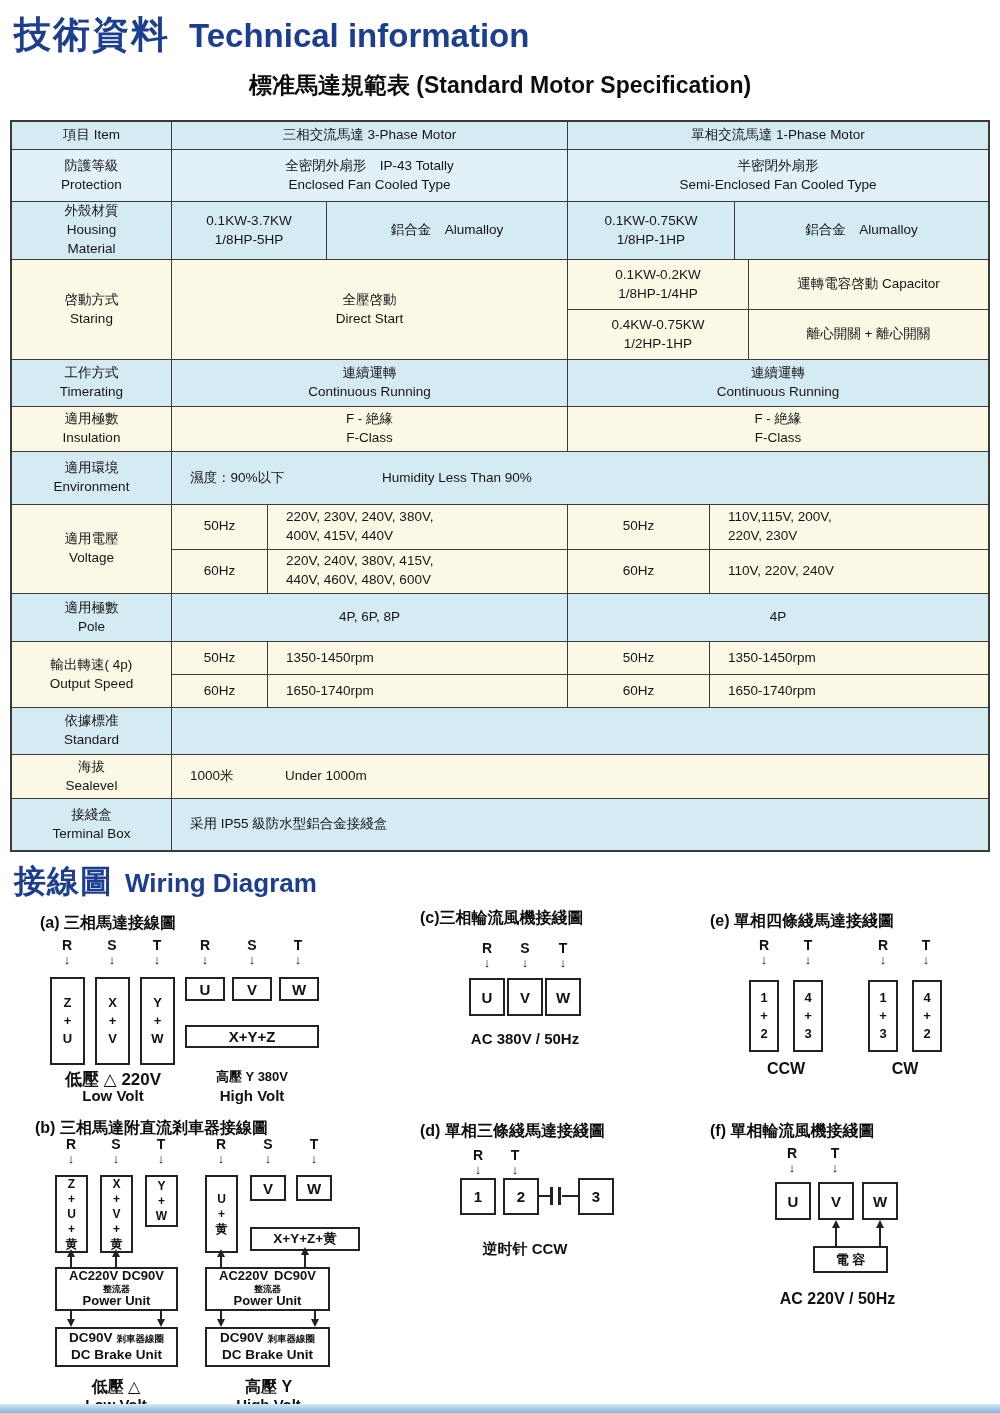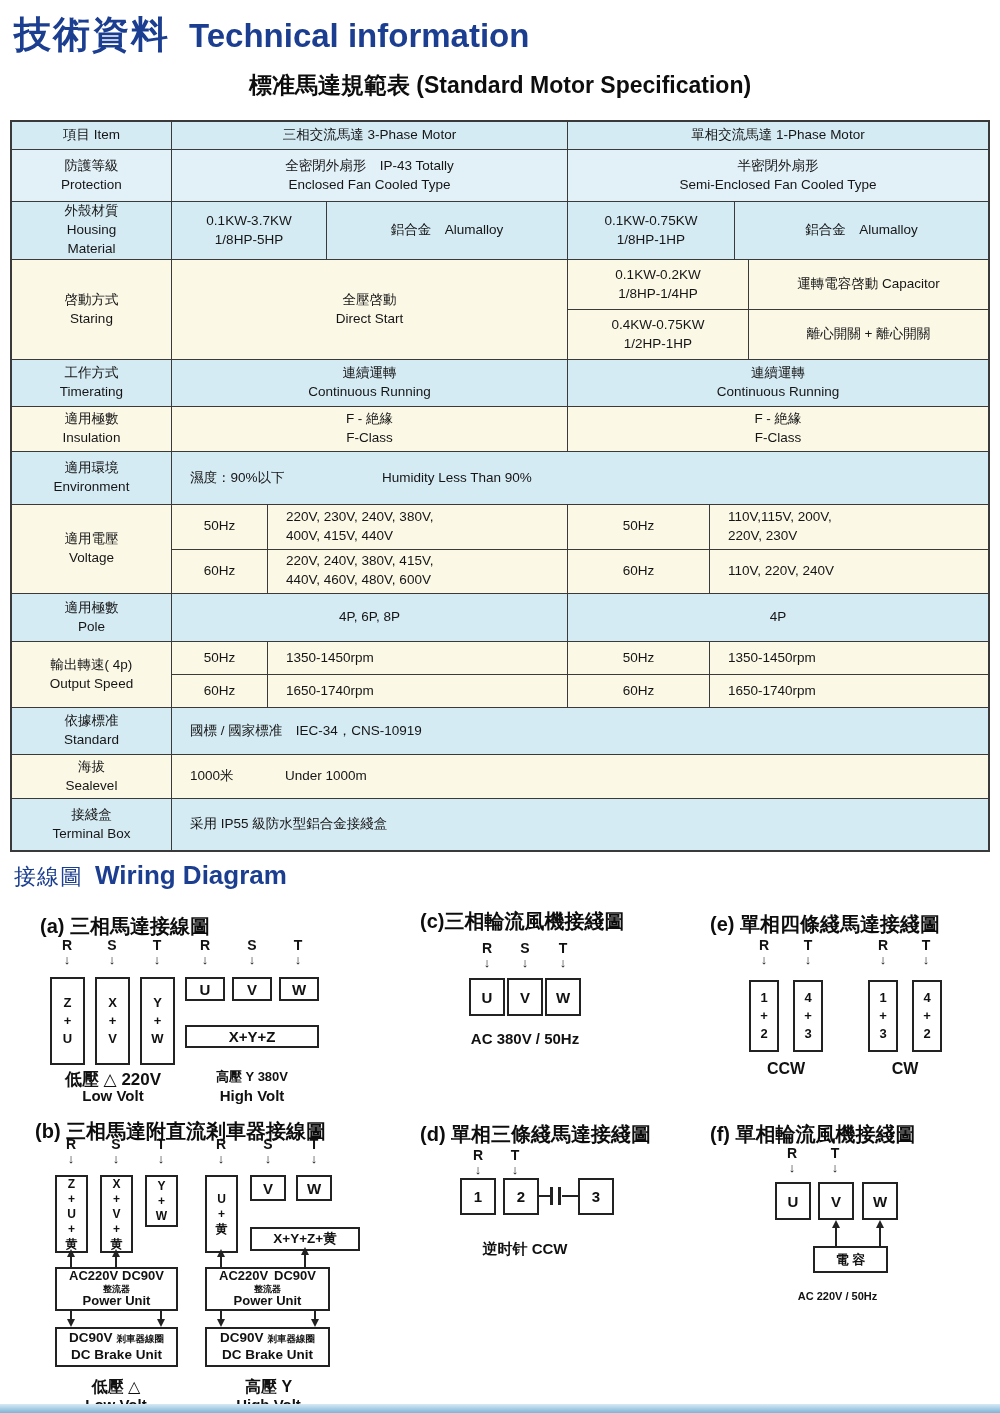--- a/index.html
+++ b/index.html
@@ -29,25 +29,25 @@
   .nrow{display:flex;flex:1;border-bottom:1px solid #3a3a3a}
   .nrow.end{border-bottom:none}
   .blue{background:#d5ebf4}
   .blue2{background:#e2f1f8}
   .cream{background:#fbf8e6}
   .envline{display:flex;align-items:baseline}
   .envline .zh{display:inline-block;width:192px;flex:none}
 
   
   .wiring-title{position:absolute;left:14px;top:860px;display:flex;align-items:baseline;gap:12px;color:#1c3e90}
-  .wiring-title .zh{font-size:22px;font-weight:400;letter-spacing:1px}
+  .wiring-title .zh{font-size:32px;font-weight:700;letter-spacing:1px}
   .wiring-title .en{font-size:26px;font-weight:600}
 
   .diag{position:absolute}
-  .dtitle{position:absolute;font-size:20px;font-weight:700;color:#0d0d0d;white-space:nowrap}
+  .dtitle{position:absolute;font-size:16px;font-weight:700;color:#0d0d0d;white-space:nowrap}
   .term{position:absolute;width:22px;text-align:center;font-weight:700;font-size:14px;line-height:1.05;color:#111}
   .term .ar{font-size:13px}
   .wbox{position:absolute;border:2px solid #222;background:#fff;display:flex;align-items:center;justify-content:center;
         text-align:center;font-weight:700;white-space:pre-line;color:#111;font-size:15px}
   .vbox{line-height:1.4;font-size:13px}
   .lab{position:absolute;text-align:center;font-weight:700;white-space:nowrap;color:#111}
   .conn{position:absolute;width:2px;background:#222}
   .ah{position:absolute;width:0;height:0;border-left:4px solid transparent;border-right:4px solid transparent}
   .ah.up{border-bottom:8px solid #222}
   .ah.down{border-top:8px solid #222}
@@ -207,21 +207,20 @@
         <div class="nrow end">
           <div class="cell" style="width:142px">60Hz</div>
           <div class="cell left last" style="flex:1">1650-1740rpm</div>
         </div>
       </div>
     </div>
 
     <div class="trow blue" style="height:47px">
       <div class="cell w-label">依據標准
 Standard</div>
-      <div class="cell left w-span last">國標 / 國家標准　IEC-34，CNS-10919</div>
     </div>
 
     <div class="trow cream" style="height:44px">
       <div class="cell w-label">海拔
 Sealevel</div>
       <div class="cell left w-span last">
         <span style="display:inline-block;width:95px">1000米</span>
         <span>Under 1000m</span>
       </div>
     </div>
@@ -457,17 +456,17 @@
         <div class="ar">↓</div>
       </div>
     <div class="wbox" style="left:70px;top:64px;width:36px;height:38px">U</div>
     <div class="wbox" style="left:113px;top:64px;width:36px;height:38px">V</div>
     <div class="wbox" style="left:157px;top:64px;width:36px;height:38px">W</div>
     <div class="ah up" style="left:127px;top:102px"></div>
       <div class="conn" style="left:130px;top:110px;height:18px"></div>
     <div class="ah up" style="left:171px;top:102px"></div>
       <div class="conn" style="left:174px;top:110px;height:18px"></div>
     <div class="wbox" style="left:108px;top:128px;width:75px;height:27px;font-size:13px">電 容</div>
-    <div class="lab" style="left:60px;top:172px;width:145px;font-size:11px">AC 220V / 50Hz</div>
+    <div class="lab" style="left:60px;top:172px;width:145px;font-size:16px">AC 220V / 50Hz</div>
   </div>
 
   <div class="footer-bar"></div>
 </div>
 
 </body></html>

